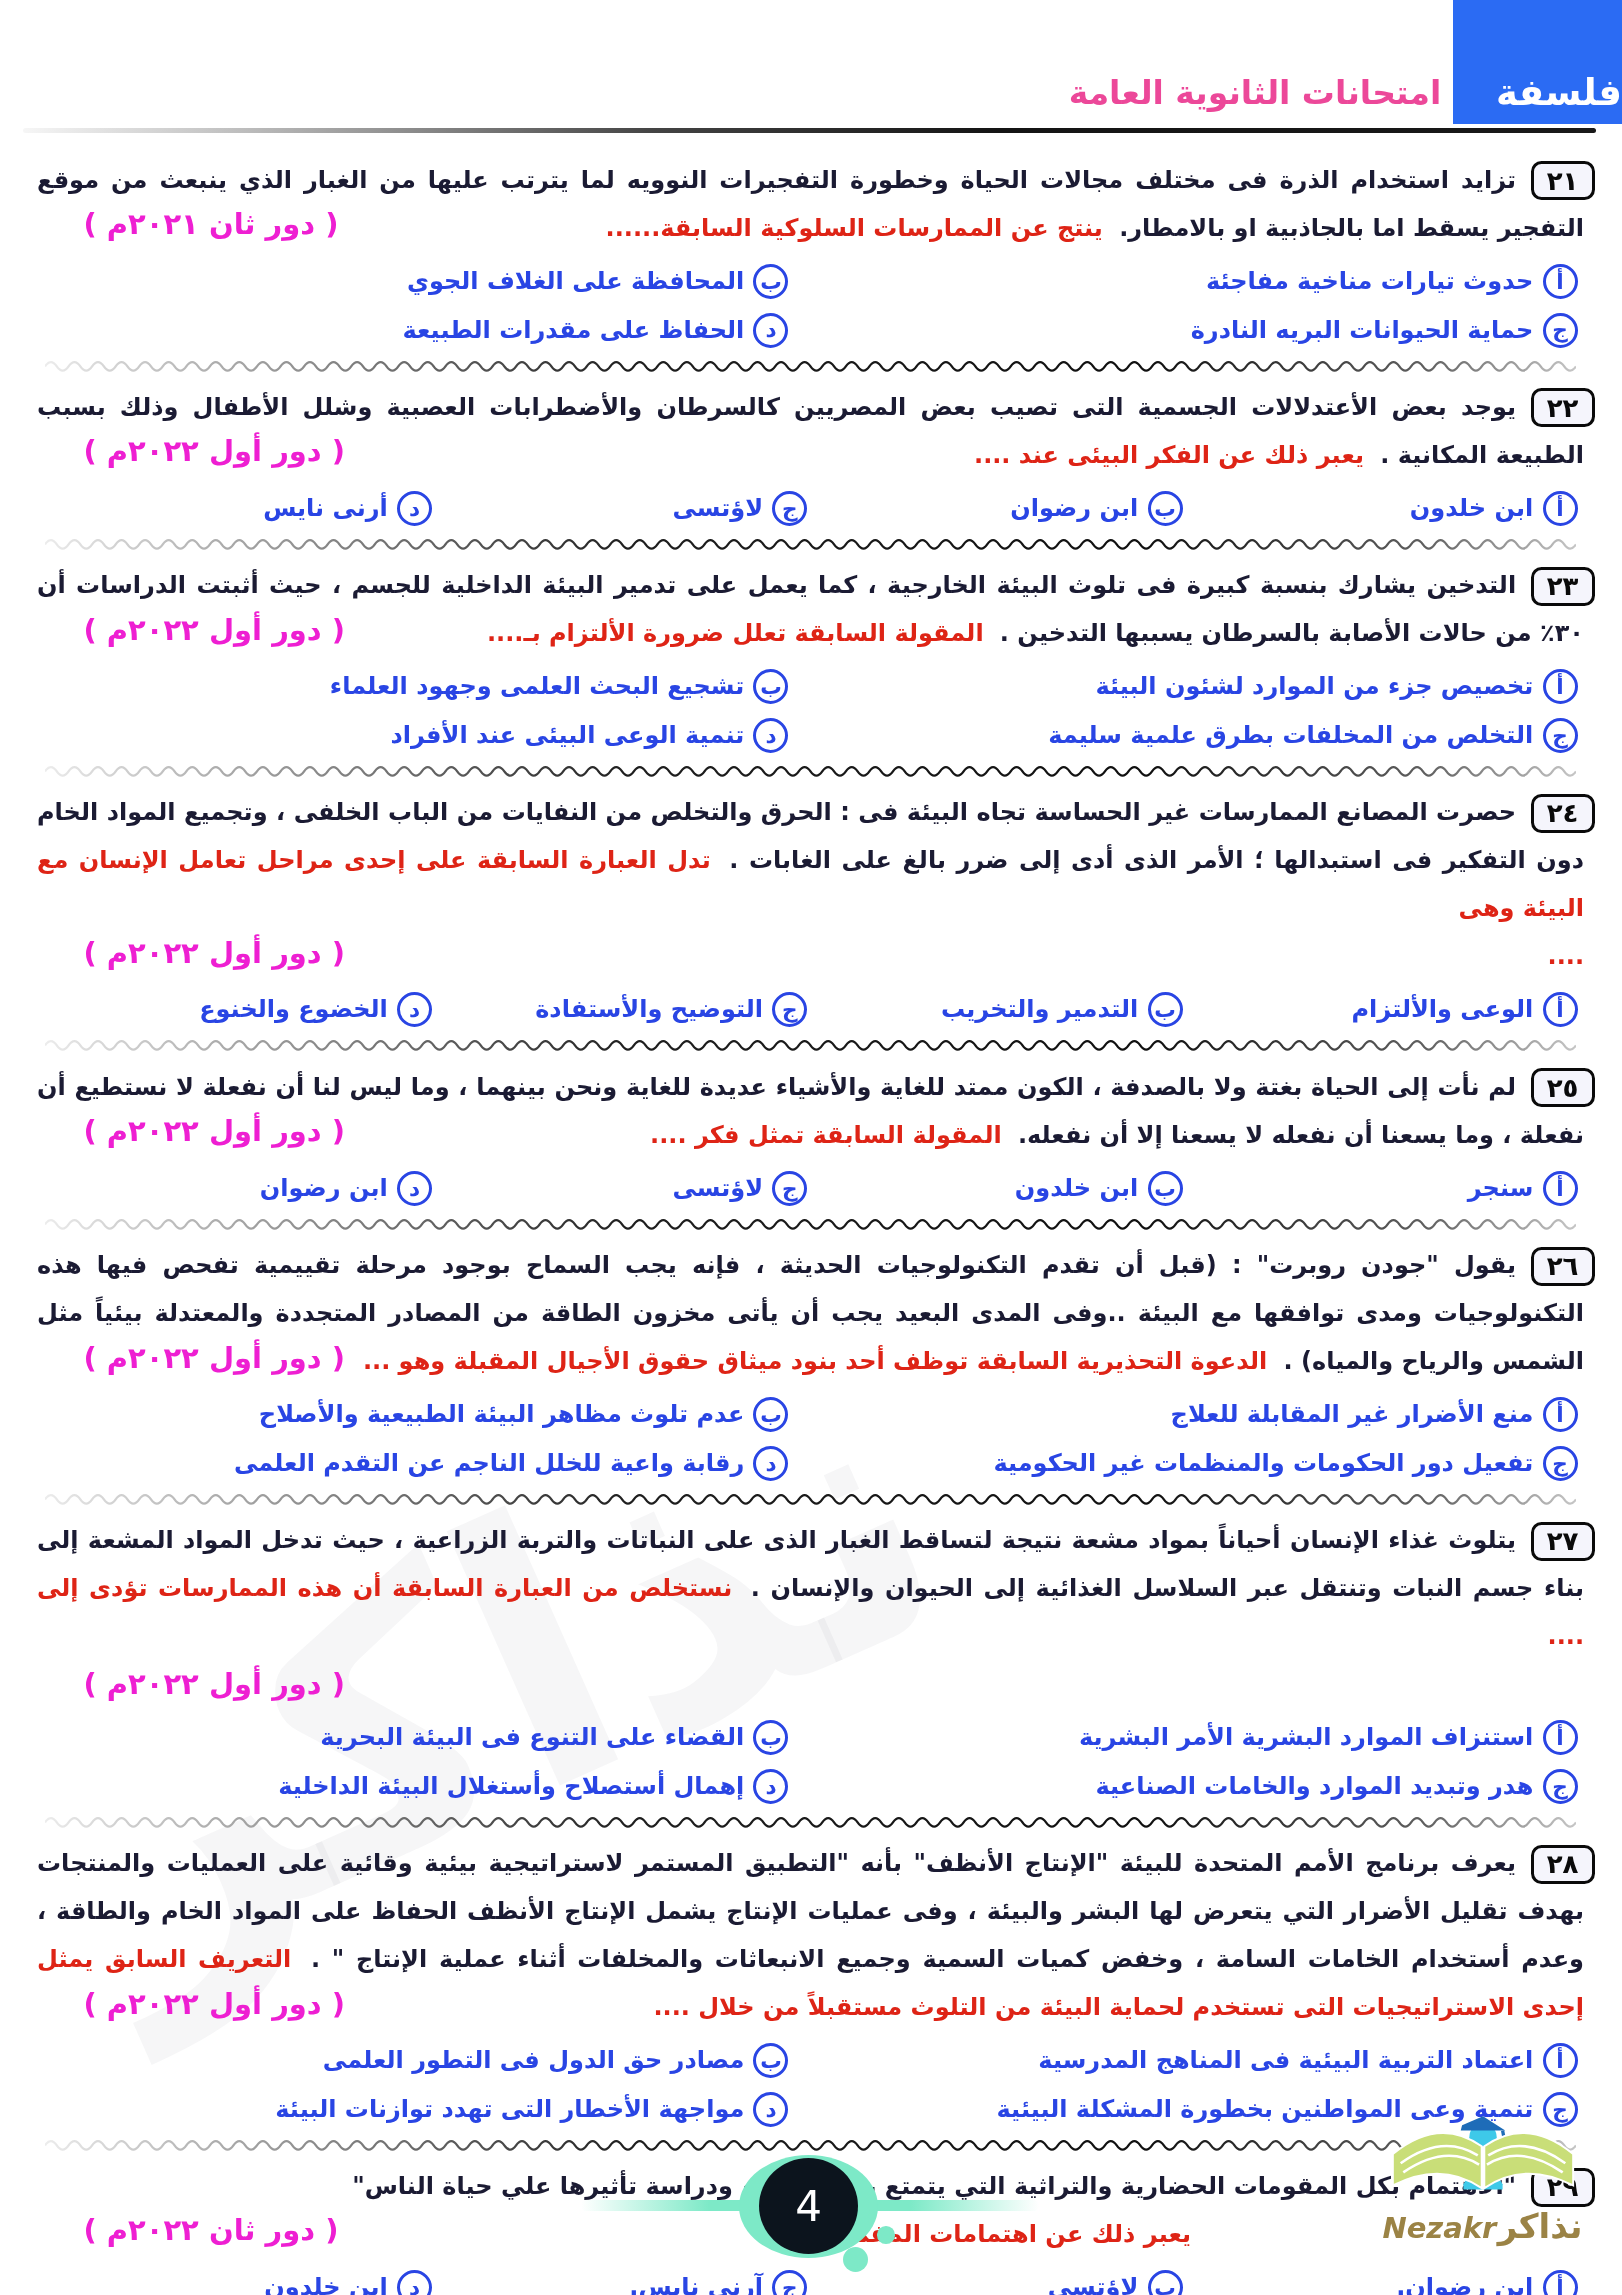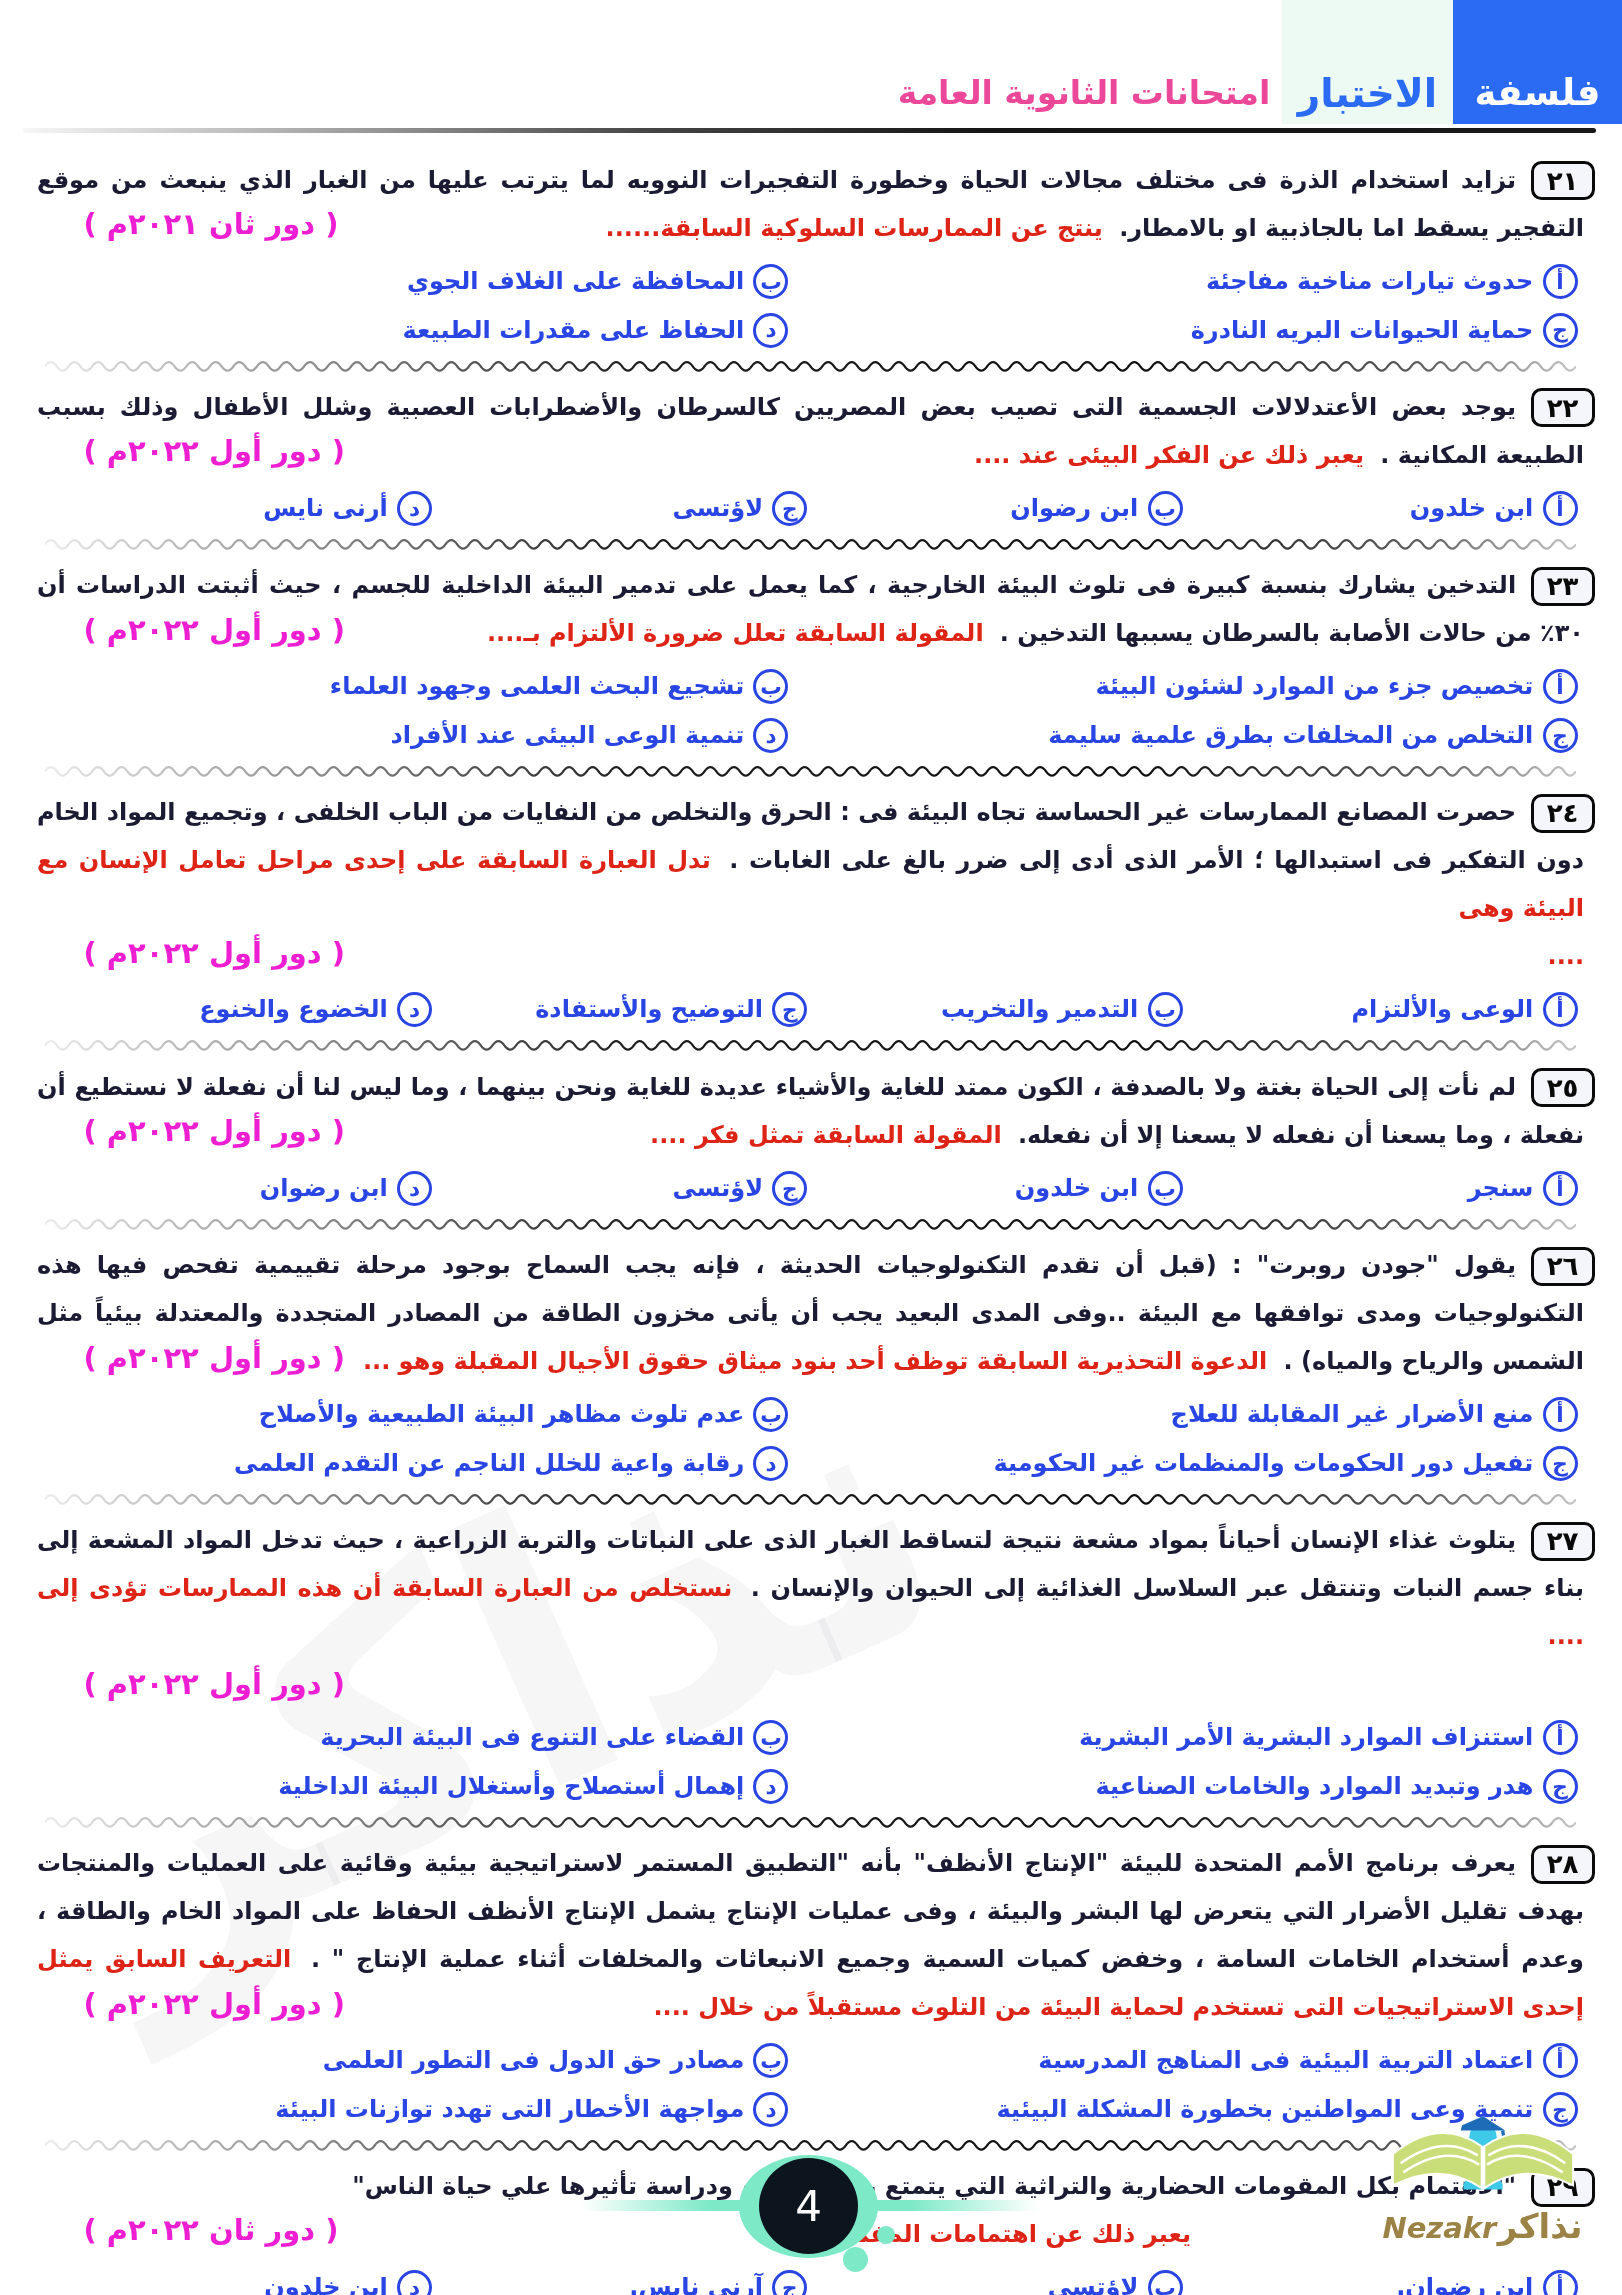--- a/index.html
+++ b/index.html
@@ -6,21 +6,21 @@
   html,body { background:#9aa0a6; }
   .page {
     position:relative; width:1623px; height:2295px; margin:0 auto;
     background:#ffffff; overflow:hidden; direction:rtl;
     font-family:"DejaVu Sans", sans-serif; font-weight:700;
   }
   
   .header { position:absolute; top:0; right:0; left:0; height:124px; display:flex; flex-direction:row; }
   .hbox-blue {
     width:169px; height:124px; background:#2b6bf3; color:#fff;
-    display:flex; align-items:flex-end; justify-content:center;
+    display:flex; align-items:flex-end; justify-content:flex-start;
     font-size:37px; padding-bottom:10.5px;
   }
   .hbox-mint {
     width:171px; height:124px; background:#edfaf4; color:#2b6bf3;
     display:flex; align-items:flex-end; justify-content:center;
     font-size:39px; padding-bottom:7.9px;
   }
   .htitle {
     height:124px; display:flex; align-items:flex-end;
     padding:0 11.8px 11.8px 0; color:#ec4899; font-size:33px;
@@ -99,23 +99,20 @@
         <stop offset="1" stop-color="#c6c6c6"></stop>
       </linearGradient>
     </defs>
   </svg>
 
   <div class="watermark">نذاكر</div>
 
   <div class="header">
     <div class="hbox-blue">
       <span>فلسفة</span>
-    </div>
-    <div class="hbox-mint">
-      <span>الاختبار</span>
     </div>
     <div class="htitle">امتحانات الثانوية العامة</div>
   </div>
   <div class="hrule"></div>
 
   <div class="content">
 
     <section class="question">
       <div class="qtext">
         <span class="qnum">٢١</span>

